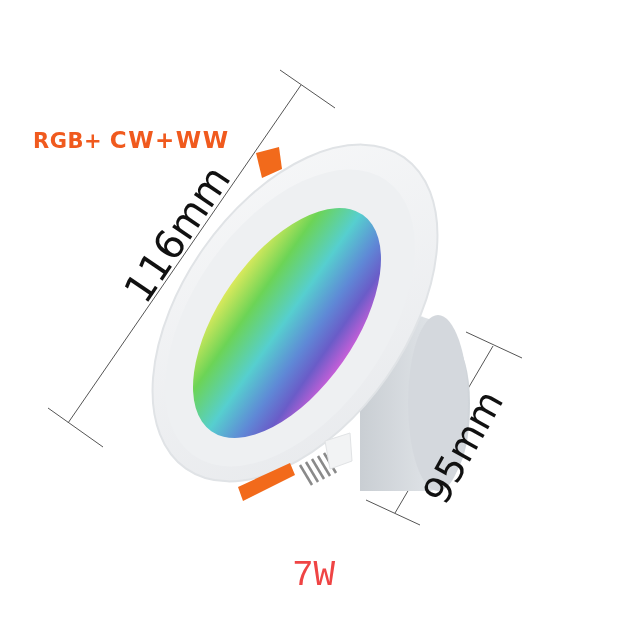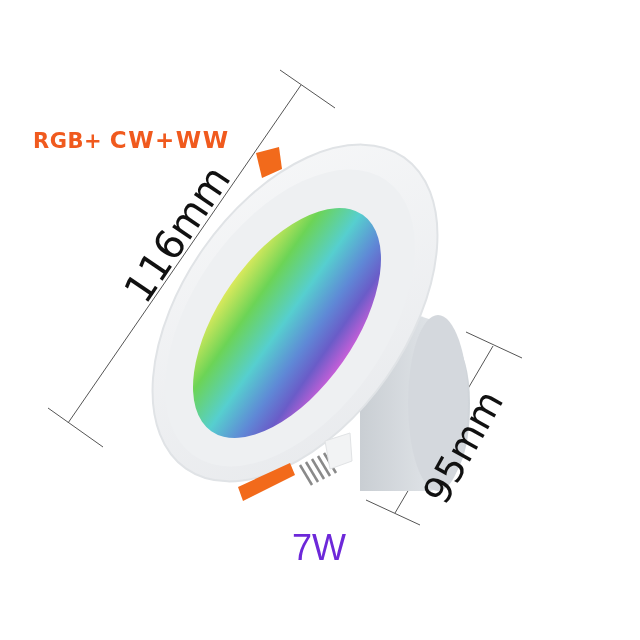--- a/index.html
+++ b/index.html
@@ -6,23 +6,23 @@
     body { width: 640px; height: 640px; position: relative; overflow: hidden; font-family: "Liberation Sans", sans-serif; }
     .stage { position: absolute; left: 0; top: 0; width: 640px; height: 566px; margin-top: 13px; }
     .feature-label {
       position: absolute; left: 33px; top: 114px;
       font-family: "DejaVu Sans", sans-serif;
       font-weight: bold; font-size: 21px; letter-spacing: 0.5px;
       color: #f05a1e; white-space: nowrap;
     }
     .feature-label .cwww { font-size: 23px; letter-spacing: 1.5px; }
     .power-label {
-      position: absolute; left: 292px; top: 514px;
-      font-family: Liberation Sans, sans-serif;
-      font-size: 36px; color: #6d28d9; white-space: nowrap;
+      position: absolute; left: 292px; top: 542px;
+      font-family: Liberation Mono, monospace;
+      font-size: 36px; color: #ef4444; white-space: nowrap;
     }
     .dim-text {
       position: absolute; font-family: "DejaVu Sans", sans-serif;
       font-size: 40px; color: #111; white-space: nowrap;
       transform-origin: center center;
     }
     .dim-116 { left: 100px; top: 198px; transform: rotate(-56deg); }
     .dim-95 { left: 402px; top: 412px; transform: rotate(-61deg); font-size: 38px; }
   </style>
 </head>

